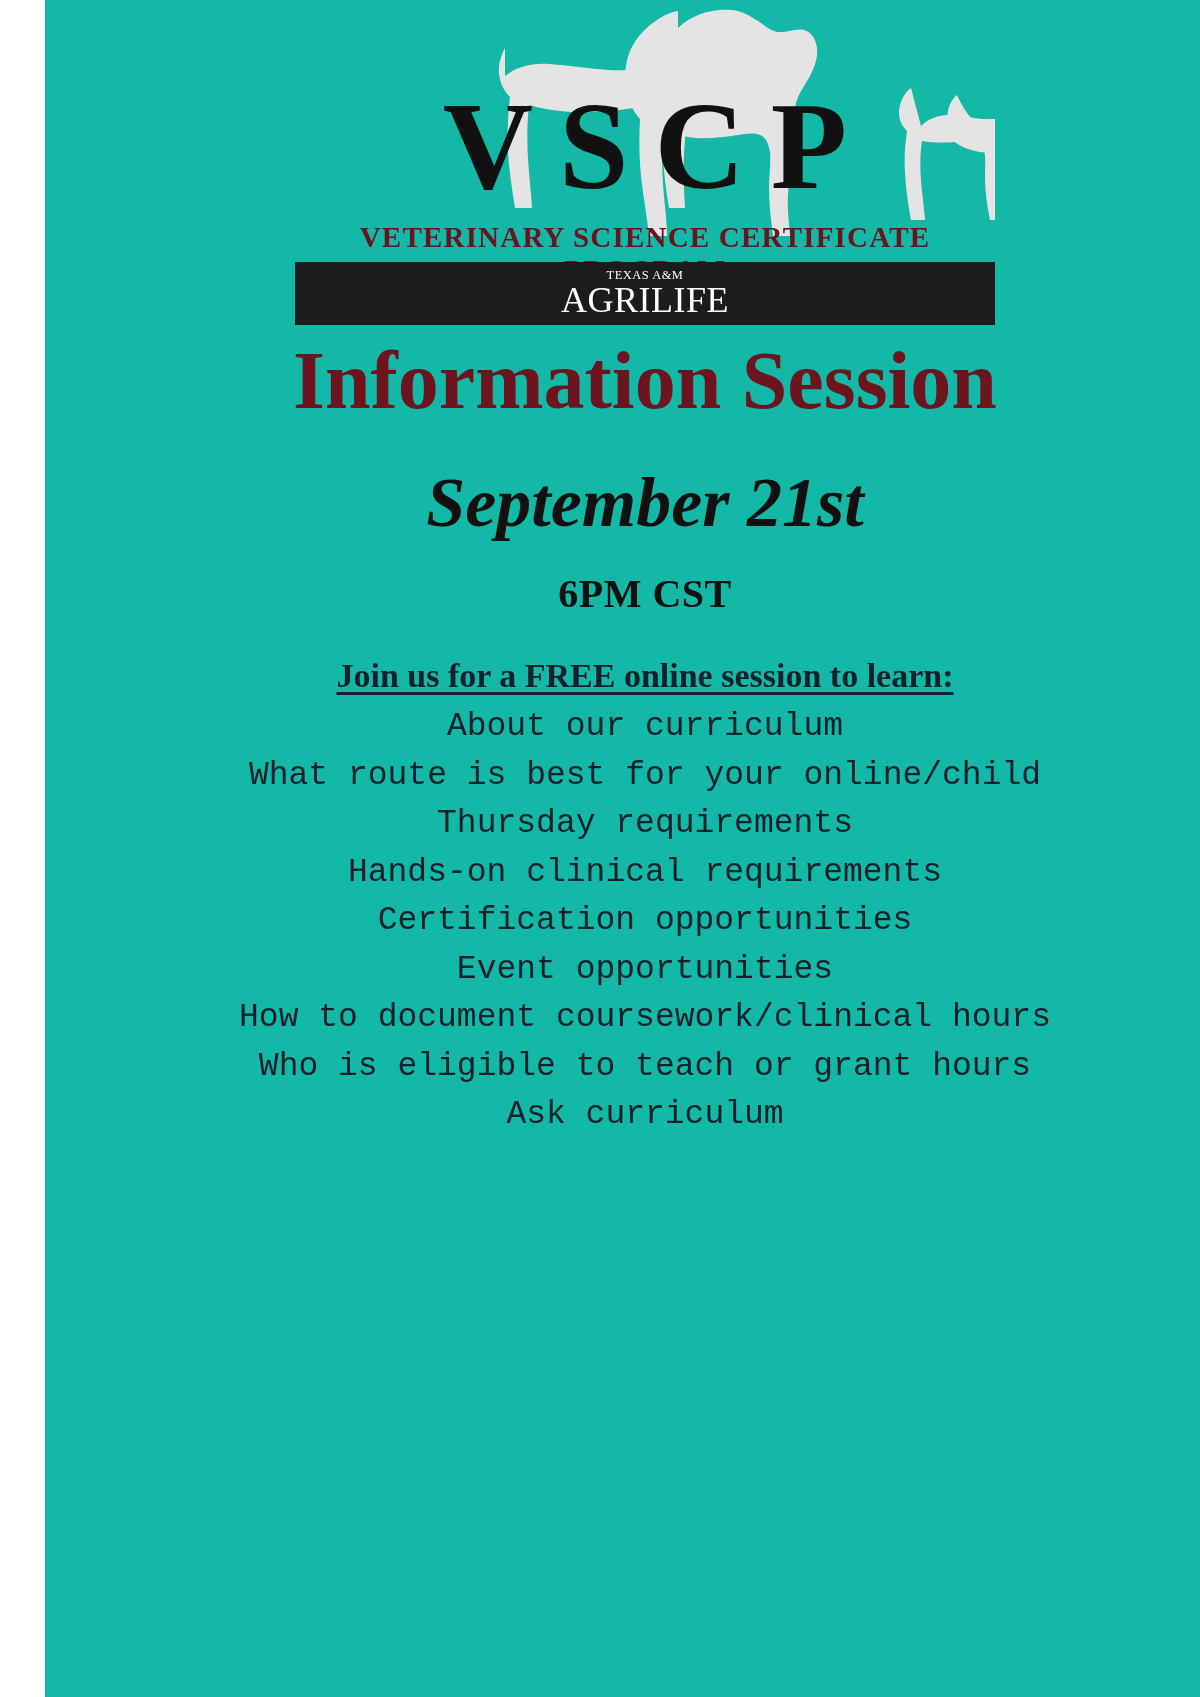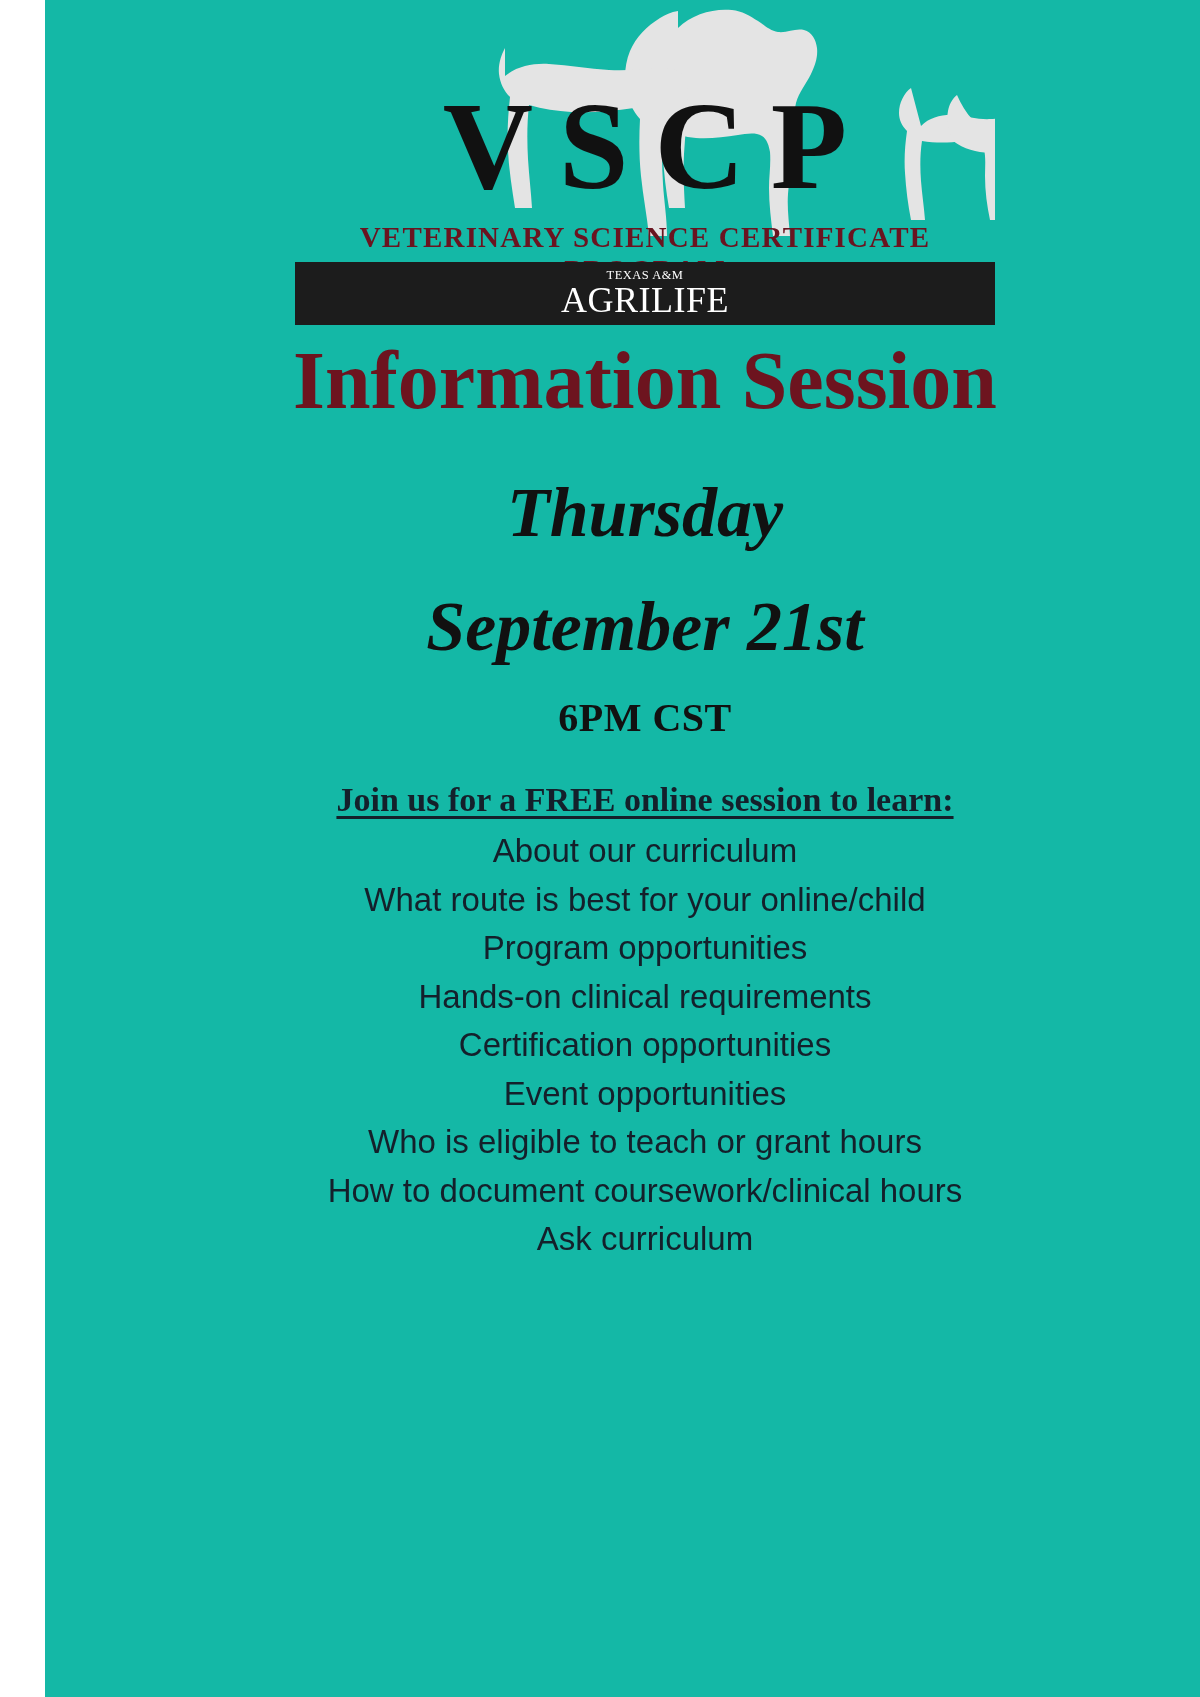--- a/index.html
+++ b/index.html
@@ -163,21 +163,21 @@
     font-family: "Liberation Serif", serif;
     font-weight: bold;
     font-size: 34px;
     color: #14202b;
     text-decoration: underline;
     text-underline-offset: 5px;
   }
   .bullets {
     margin-top: 8px;
     text-align: center;
-    font-family: Liberation Sans, sans-serif;
+    font-family: Liberation Mono, monospace;
     font-size: 33px;
     color: #14202b;
     line-height: 1.47;
   }
   .bullets div {
     white-space: nowrap;
   }
 </style>
 </head>
 <body>
@@ -205,32 +205,31 @@
     <div class="agrilife-bar">
       <div class="agrilife-mark">
         <span class="agrilife-top sc">TEXAS A&amp;M</span>
         <span class="agrilife-bottom">AGRILIFE</span>
       </div>
     </div>
   </div>
 
   <div class="title-2">Information Session</div>
 
-  <div class="date-day">Thursday</div>
   <div class="date-full">September 21st</div>
   <div class="time">6PM CST</div>
 
 
   <div class="cta">Join us for a FREE online session to learn:</div>
 
   <div class="bullets">
     <div>About our curriculum</div>
     <div>What route is best for your online/child</div>
-    <div>Program opportunities</div>
+    <div>Thursday requirements</div>
     <div>Hands-on clinical requirements</div>
     <div>Certification opportunities</div>
     <div>Event opportunities</div>
+    <div>How to document coursework/clinical hours</div>
     <div>Who is eligible to teach or grant hours</div>
-    <div>How to document coursework/clinical hours</div>
     <div>Ask curriculum</div>
   </div>
 
 </div>
 
 </body></html>

